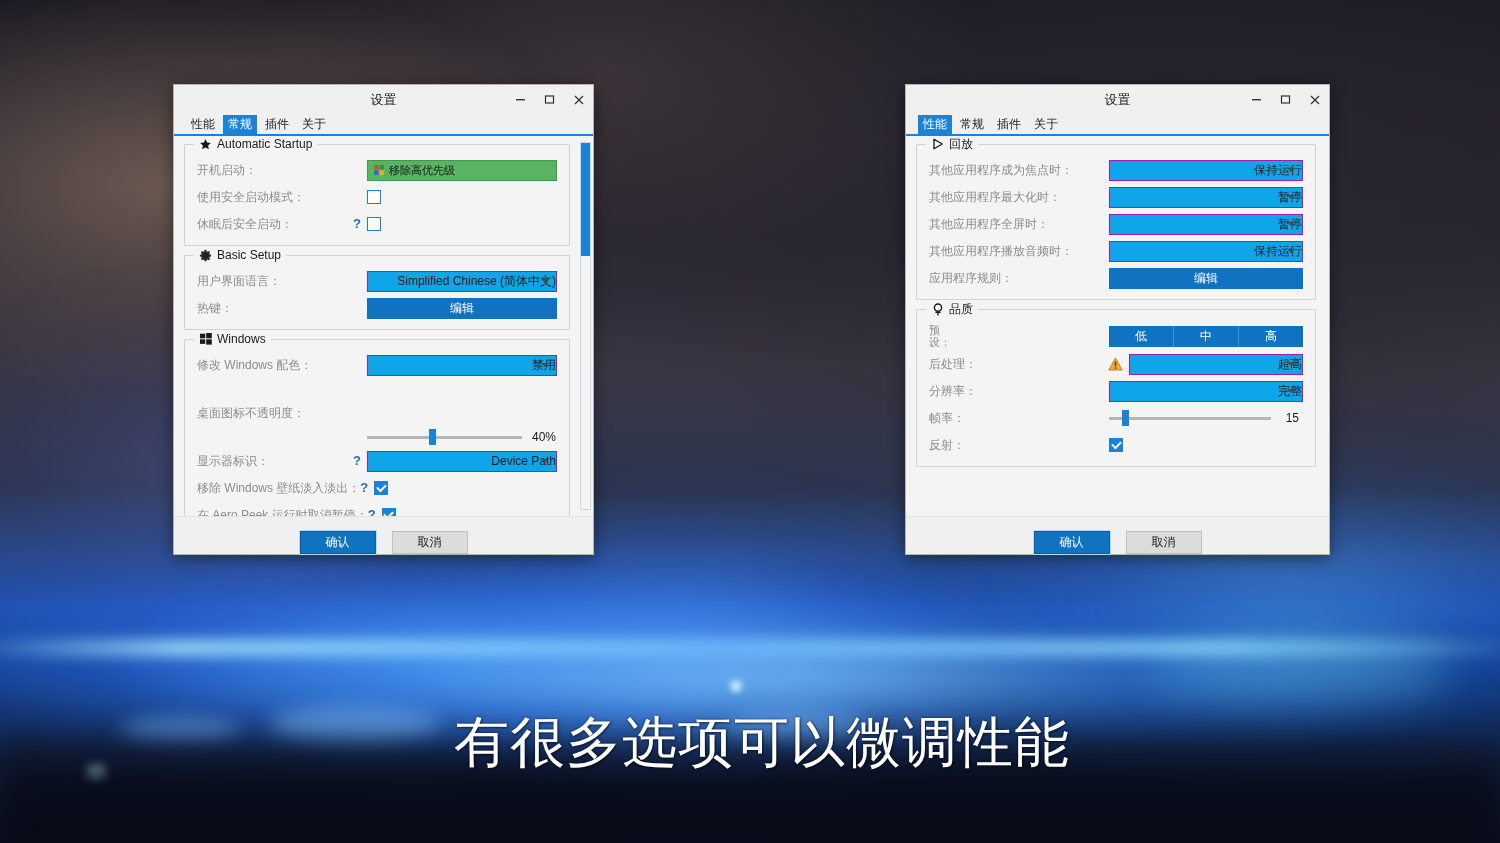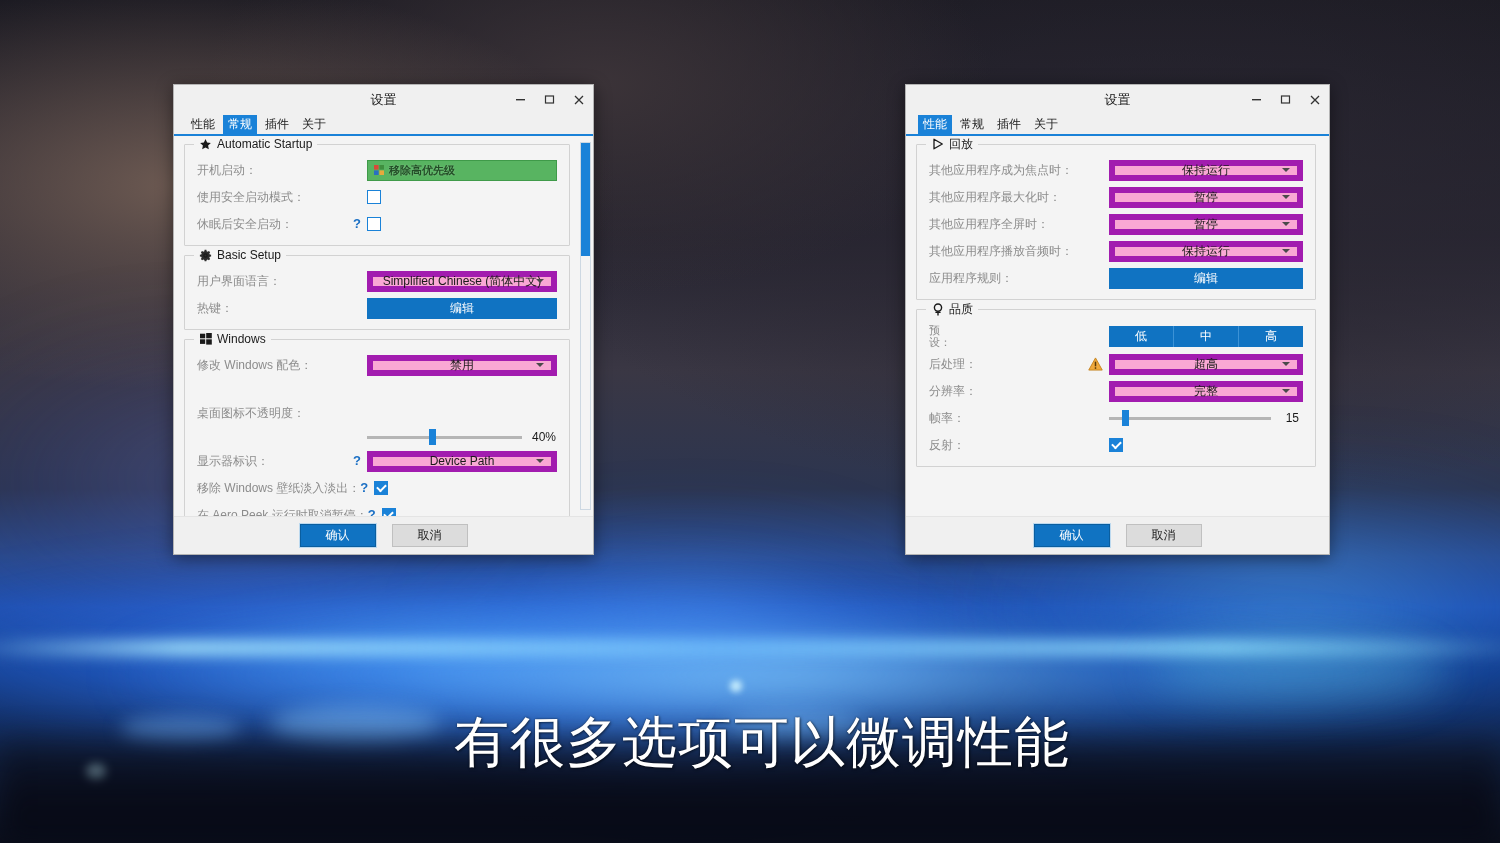--- a/index.html
+++ b/index.html
@@ -135,22 +135,22 @@
   .row:last-child { margin-bottom: 1px; }
   .rlabel { flex: none; color: #8c8c8c; font-size: 12px; line-height: 14px; }
   .rmid { flex: 1 1 auto; display: flex; align-items: center; justify-content: flex-end; padding-right: 6px; }
   .rctl { flex: none; display: flex; align-items: center; }
 
   .helpq { color: #1a6fc4; font-weight: bold; font-size: 13px; line-height: 12px; cursor: default; }
   .warn { width: 15px; height: 14px; display: inline-block; }
 
   
   .combo {
-    background: #f9a8d4; border: 6px solid #a21caf;
-    height: 21px; display: flex; align-items: center; justify-content: center;
+    background: #0ea5e9; border: 1px solid #a21caf;
+    height: 21px; display: flex; align-items: center; justify-content: flex-end;
     position: relative; font-size: 12px; color: #1a1a1a;
   }
   .combo .caret {
     position: absolute; right: 7px; top: 50%; width: 0; height: 0;
     margin-top: -2px;
     border-left: 4px solid transparent; border-right: 4px solid transparent;
     border-top: 4px solid #4a4a4a;
   }
   .btn-blue {
     background: #1073c2; color: #fff; height: 21px;
@@ -193,21 +193,21 @@
   
   .vscroll {
     position: absolute; right: 2px; top: 6px; bottom: 6px; width: 11px;
     background: #f4f4f4; border: 1px solid #cdd8e2;
   }
   .vscroll .thumb { position: absolute; left: 0; right: 0; background: #1a82d8; }
 
   
   .footer {
     flex: none; height: 38px; background: #f0f0f0;
-    display: flex; align-items: center; justify-content: center; gap: 16px;
+    display: flex; align-items: flex-end; justify-content: center; gap: 16px;
     border-top: 1px solid #e4e4e4;
   }
   .fbtn {
     width: 76px; height: 23px; font-size: 12px;
     display: flex; align-items: center; justify-content: center;
   }
   .fbtn.primary { background: #1073c2; color: #fff; border: 1px solid #0a5e9f; outline: 1px solid #bcd9ef; }
   .fbtn.plain   { background: #dcdcdc; color: #1a1a1a; border: 1px solid #c0c0c0; }
 
   
@@ -578,21 +578,21 @@
           <span class="rmid">
             <span class="warn">
               <svg width="15" height="14" viewBox="0 0 16 15">
                 <path d="M8 1 L15.2 14 L0.8 14 Z" fill="#f0a93c" stroke="#c5831f" stroke-width="1"></path>
                 <rect x="7.2" y="5" width="1.6" height="5" fill="#5a3a08"></rect>
                 <rect x="7.2" y="11" width="1.6" height="1.7" fill="#5a3a08"></rect>
               </svg>
             </span>
           </span>
           <span class="rctl">
-            <span class="combo" style="width:194px;">
+            <span class="combo" style="width:174px;">
               <span>超高</span>
               <span class="caret"></span>
             </span>
           </span>
         </div>
 
         <div class="row">
           <span class="rlabel">分辨率：</span>
           <span class="rmid"></span>
           <span class="rctl">

